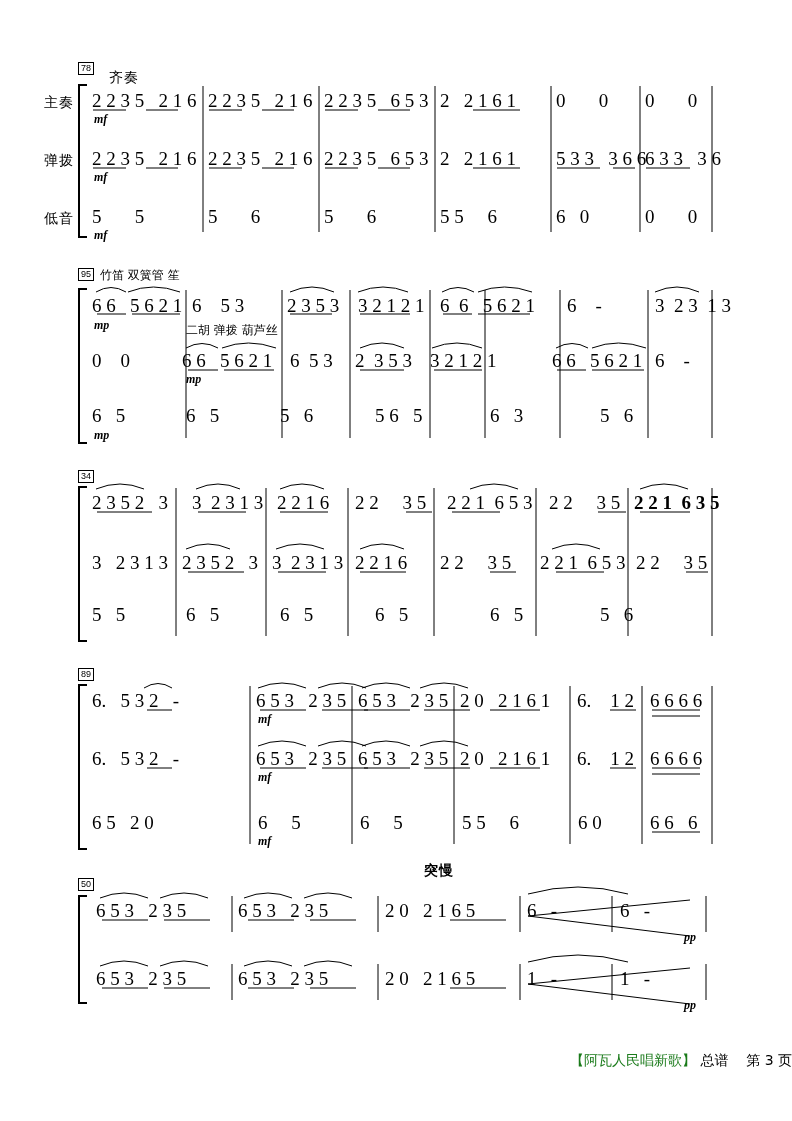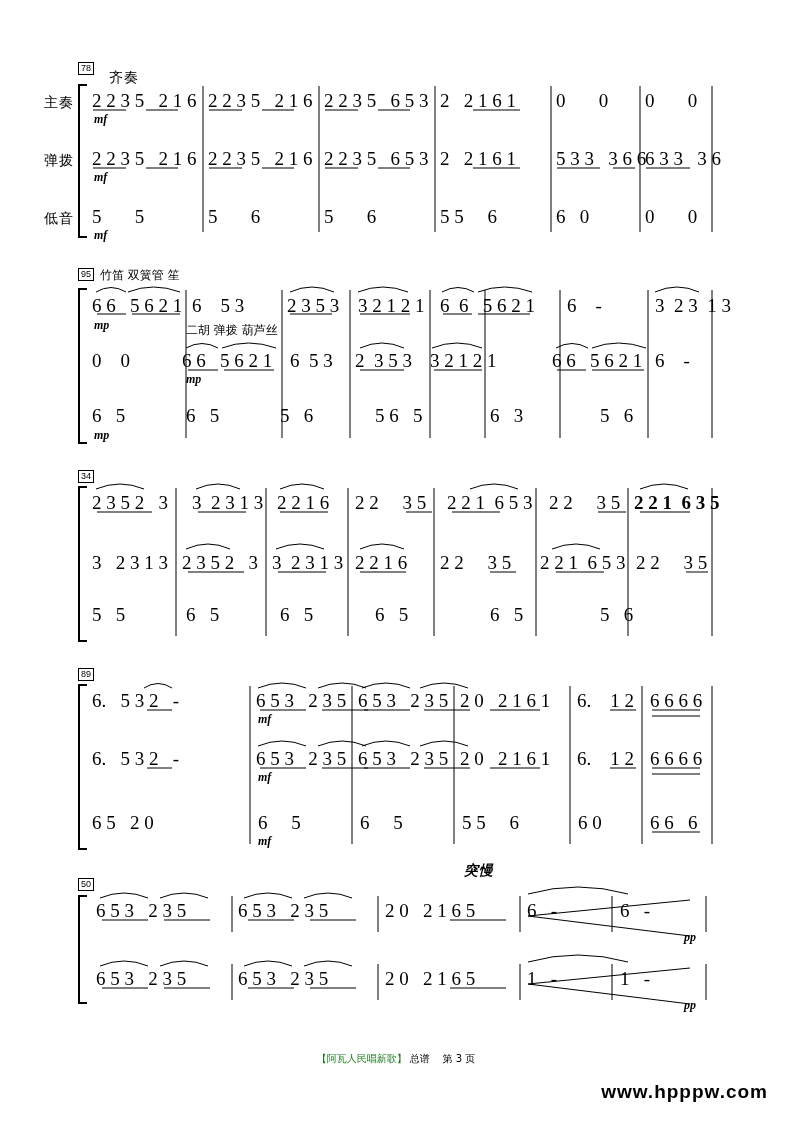--- a/index.html
+++ b/index.html
@@ -57,23 +57,23 @@
     white-space:pre;
     letter-spacing:0px;
   }
 
   
   svg.overlay{position:absolute;left:0;top:0;width:792px;height:1121px;pointer-events:none;}
 
   .footer{
     position:absolute;
     width:100%;
-    text-align:center;
+    text-align:right;
     font-family:"DejaVu Sans", sans-serif;
-    font-size:10px;
+    font-size:14px;
   }
   .footer .green{color:#1a7a1a;}
   .wm{
     position:absolute;
     right:24px;bottom:18px;
     font-family:"Liberation Sans", sans-serif;
     font-weight:bold;
     font-size:19px;
     letter-spacing:1px;
   }
@@ -196,21 +196,21 @@
 
   <div class="notes" style="left:92px;top:812px;">6 5   2 0</div>
   <div class="notes" style="left:258px;top:812px;">6     5</div>
   <div class="notes" style="left:360px;top:812px;">6     5</div>
   <div class="notes" style="left:462px;top:812px;">5 5     6</div>
   <div class="notes" style="left:578px;top:812px;">6 0</div>
   <div class="notes" style="left:650px;top:812px;">6 6   6</div>
   <div class="dyn" style="left:258px;top:834px;">mf</div>
 
   <div class="sysnum" style="left:78px;top:878px;">50</div>
-  <div class="label" style="left:464px;top:862px;font-weight:bold;font-style:italic;">突慢</div>
+  <div class="label" style="left:424px;top:862px;font-weight:bold;">突慢</div>
   <div class="brace" style="left:78px;top:895px;height:105px;"></div>
 
   <div class="notes" style="left:96px;top:900px;">6 5 3   2 3 5</div>
   <div class="notes" style="left:238px;top:900px;">6 5 3   2 3 5</div>
   <div class="notes" style="left:385px;top:900px;">2 0   2 1 6 5</div>
   <div class="notes" style="left:527px;top:900px;">6   -</div>
   <div class="notes" style="left:620px;top:900px;">6   -</div>
   <div class="dyn" style="left:684px;top:930px;">pp</div>
 
   <div class="notes" style="left:96px;top:968px;">6 5 3   2 3 5</div>
@@ -394,14 +394,13 @@
     </g>
   </svg>
 
   <div class="footer" style="top:1052px;left:0;">
     <span class="green">【阿瓦人民唱新歌】</span>
     <span>总谱</span>
     &nbsp;&nbsp;
     <span>第 3 页</span>
   </div>
 
-  <div class="wm">www.hpppw.com</div>
 </div>
 
 </body></html>

